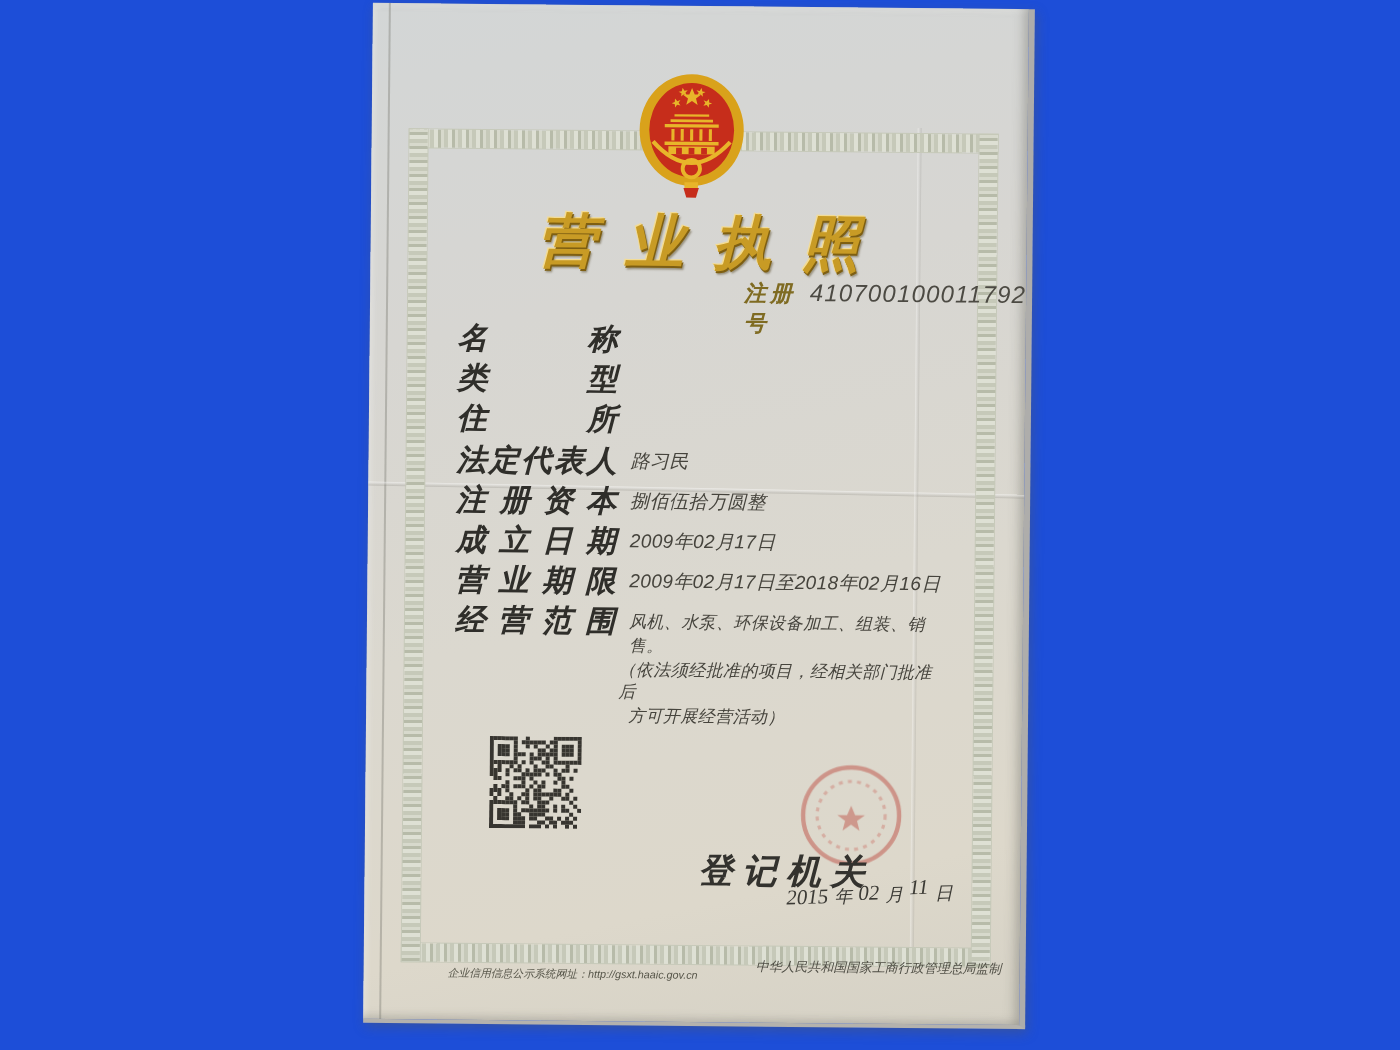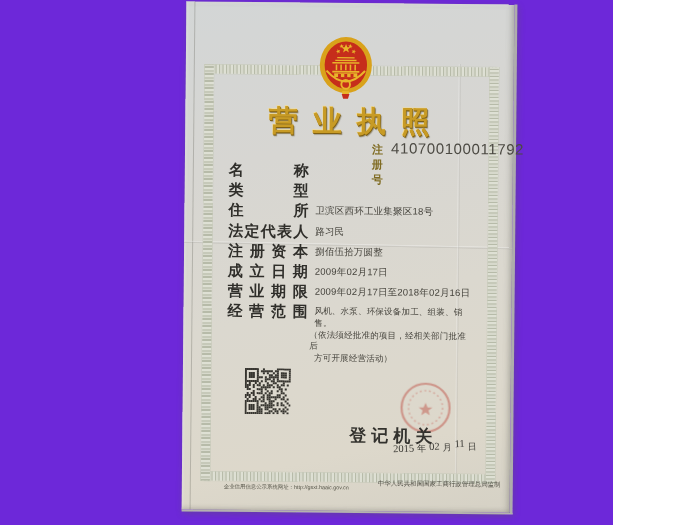--- a/index.html
+++ b/index.html
@@ -1,18 +1,18 @@
 <!DOCTYPE html>
 <html><head>
 <meta charset="utf-8">
 <style>
   html,body{margin:0;padding:0;}
   body{width:700px;height:525px;background:#ffffff;overflow:hidden;
        font-family:"Liberation Sans","DejaVu Sans",sans-serif;}
-  .canvas{position:relative;width:613px;height:525px;background:#6d28d9;}
+  .canvas{position:relative;width:700px;height:525px;background:#1d4ed8;font-style:italic;}
 
   
   .paper{position:absolute;left:184px;top:3px;width:328px;height:508px;
     transform:rotate(.55deg);
     background:linear-gradient(168deg,#d3d6d6 0%,#d7d6d2 30%,#dbd8cf 58%,#ddd8cb 84%,#d5d1c5 100%);
     border-right:3px solid #aeadab;border-bottom:2px solid #b4b2ad;
     box-shadow:1px 2px 6px rgba(90,90,88,.40), inset -4px 0 6px -2px rgba(110,110,105,.45),
                inset 0 -3px 5px -2px rgba(125,123,116,.35), inset 1px 1px 3px rgba(255,255,255,.5);}
 
   
@@ -34,21 +34,21 @@
 
   .emblem{position:absolute;left:133px;top:33px;width:54px;height:64px;z-index:3;}
 
   .title{position:absolute;left:0;right:0;top:99px;z-index:2;text-align:center;
     font-size:29px;font-weight:bold;letter-spacing:15px;padding-left:15px;
     color:#c89b25;font-family:"Liberation Serif","DejaVu Serif",serif;
     text-shadow:.6px 1px 0 #7e5f12,1.2px 1.8px 1px rgba(60,45,5,.40),-0.6px -0.6px 0 #f3dc95;}
 
   .regline{position:absolute;left:167px;top:136px;display:flex;align-items:baseline;gap:6px;z-index:2;}
   .reg-label{font-weight:bold;font-size:11px;letter-spacing:2px;color:#7f6b22;margin-left:20px;}
-  .reg-num{font-size:15px;color:#4c4a43;letter-spacing:.6px;}
+  .reg-num{font-size:12px;color:#4c4a43;letter-spacing:.6px;}
 
   .fields{position:absolute;left:44px;top:161px;width:246px;z-index:2;}
   .frow{display:flex;align-items:flex-start;height:20.2px;}
   .frow.tall{height:auto;}
   .lbl{width:80px;flex:0 0 80px;font-weight:bold;font-size:15px;line-height:13px;
     color:#2f2e2a;text-align:justify;text-align-last:justify;}
   .val{margin-left:7px;font-size:9.5px;line-height:12.5px;padding-top:1px;
     color:#46443d;letter-spacing:.2px;}
   .val .line{display:block;font-size:8.5px;line-height:11.6px;}
   .val .line.outdent{margin-left:-5px;}
@@ -129,21 +129,20 @@
 
     <div class="fields">
       <div class="frow">
         <span class="lbl">名称</span>
       </div>
       <div class="frow">
         <span class="lbl">类型</span>
       </div>
       <div class="frow">
         <span class="lbl">住所</span>
-        <span class="val">卫滨区西环工业集聚区18号</span>
       </div>
       <div class="frow">
         <span class="lbl">法定代表人</span>
         <span class="val">路习民</span>
       </div>
       <div class="frow">
         <span class="lbl">注册资本</span>
         <span class="val">捌佰伍拾万圆整</span>
       </div>
       <div class="frow">

